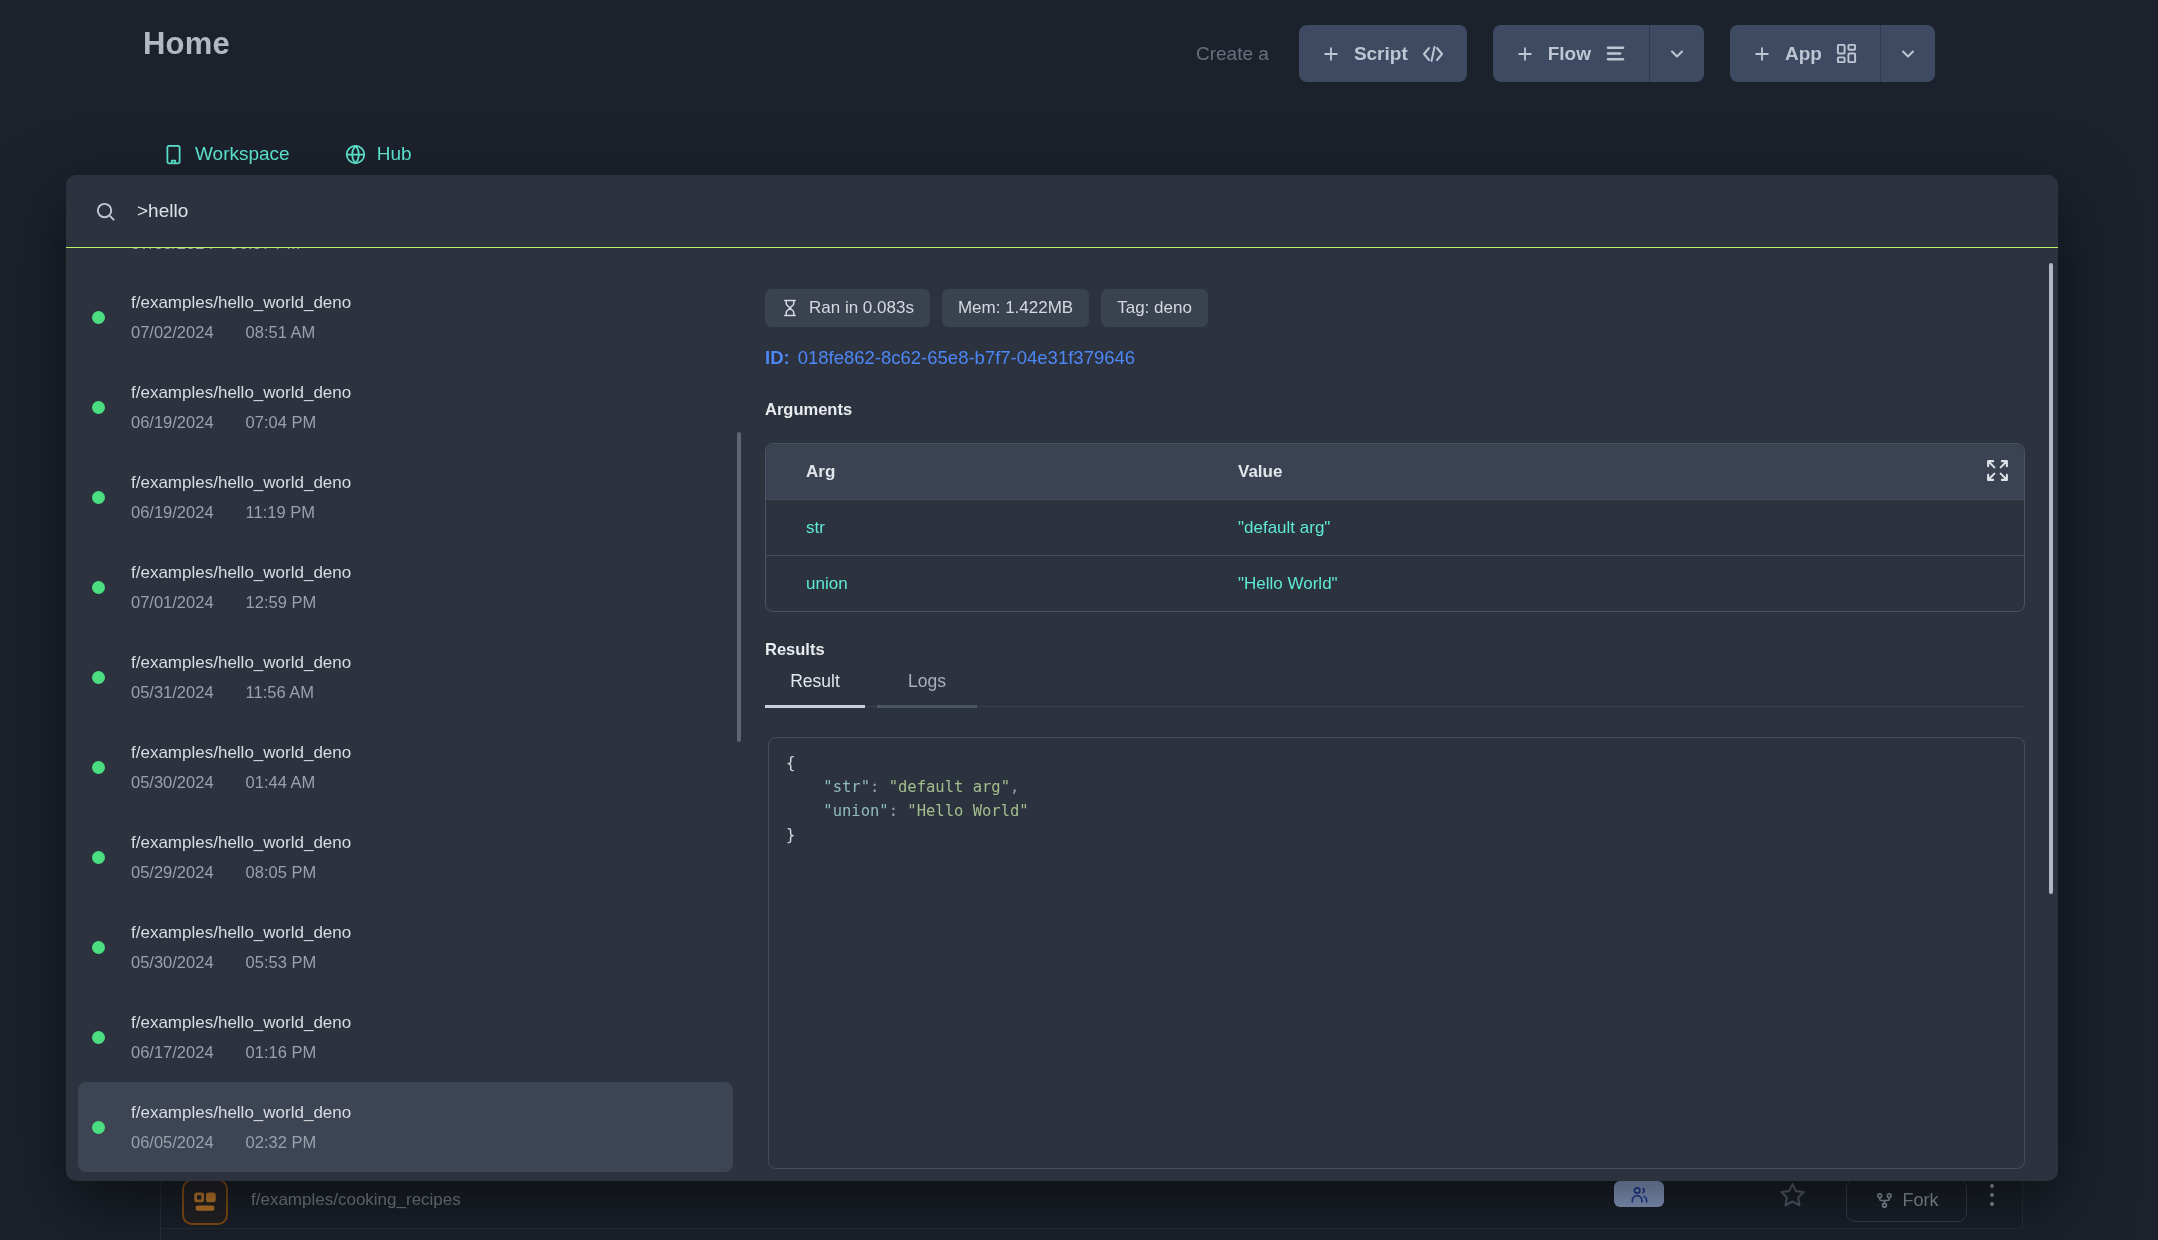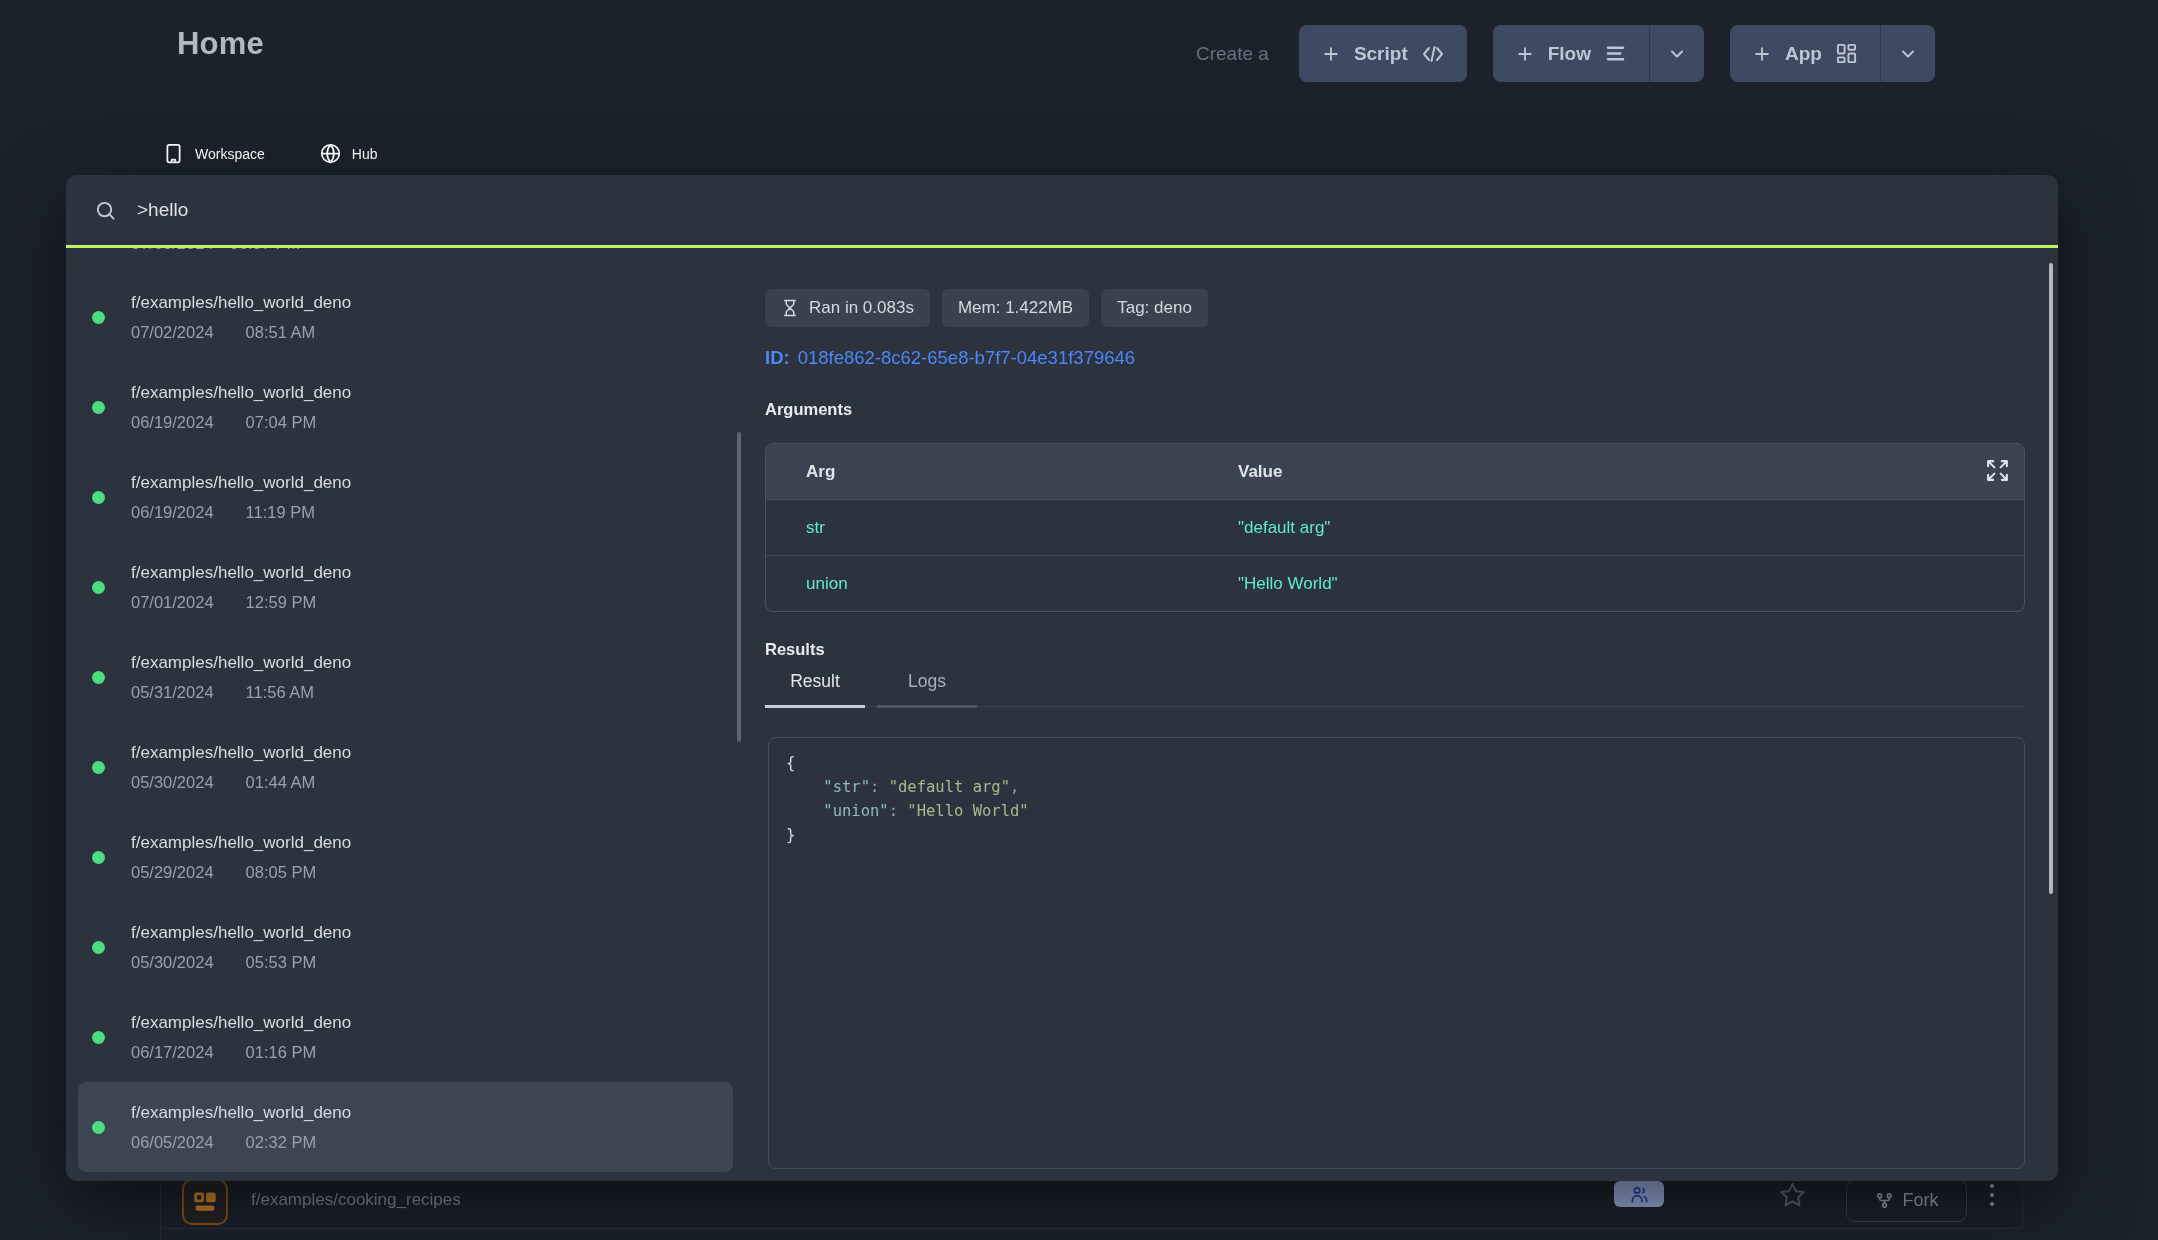--- a/index.html
+++ b/index.html
@@ -4,42 +4,42 @@
 <style>
   * { margin:0; padding:0; box-sizing:border-box; }
   html,body { background:#10141b; }
   .stage{
     position:relative; width:2158px; height:1240px; overflow:hidden;
     background:#1c222c;
     font-family:"Liberation Sans", sans-serif;
     color:#d6dae0;
   }
   
-  .page-title{position:absolute; left:143px; top:26px; font-size:31px; font-weight:700; color:#b3b9c3; letter-spacing:.2px;margin-left:34px;}
+  .page-title{position:absolute; left:143px; top:26px; font-size:31px; font-weight:700; color:#b3b9c3; letter-spacing:.2px;}
   .create-row{position:absolute; left:1196px; top:25px; display:flex; align-items:center; gap:26px;}
   .create-prefix{font-size:19px; color:#68707d; margin-right:4px;}
   .cbtn{display:flex; align-items:stretch; background:#3d4a61; border-radius:8px; height:57px; color:#bfc6d3; overflow:hidden;}
   .cbtn .main{display:flex; align-items:center; gap:13px; padding:0 22px; font-size:19px; font-weight:600;}
   .cbtn .chev{display:flex; align-items:center; padding:0 17px; border-left:1px solid #2f3a4e;}
   .icon{display:inline-flex; align-items:center; justify-content:center;}
-  .tabs-row{position:absolute; left:163px; top:143px; display:flex; gap:55px; color:#ffffff; font-size:14px;}
+  .tabs-row{position:absolute; left:163px; top:143px; display:flex; gap:55px; color:#5eead4; font-size:19px;}
   .tab{display:flex; align-items:center; gap:11px;}
   
   .bg-vline{position:absolute; width:1px; background:#2a303c;}
   .bg-divider{position:absolute; left:160px; top:1228px; width:1862px; height:1px; background:#272d38;}
   .app-icon-box{position:absolute; left:182px; top:1179px; width:46px; height:46px; border:2px solid #8a5016; border-radius:10px; background:rgba(160,90,20,.07); display:flex; align-items:center; justify-content:center;}
   .bg-item-path{position:absolute; left:251px; top:1190px; font-size:17px; color:#7f8793;}
   .blue-badge{position:absolute; left:1614px; top:1181px; width:50px; height:26px; border-radius:6px; background:var(--badge-blue-bg); display:flex; align-items:center; justify-content:center;}
   .star-icon{position:absolute; left:1779px; top:1181px; color:#5c6472;}
   .fork-btn{position:absolute; left:1846px; top:1179px; width:121px; height:43px; border:1px solid #39414f; border-radius:9px; display:flex; align-items:center; justify-content:center; gap:9px; color:#98a0ac; font-size:18px;}
   .kebab{position:absolute; left:1982px; top:1184px; width:20px; display:flex; flex-direction:column; align-items:center; gap:5px;}
   .kebab i{width:4px; height:4px; border-radius:50%; background:#99a1ad;}
   
   .modal{position:absolute; left:66px; top:175px; width:1992px; height:1006px; background:#2c333f; border-radius:10px; box-shadow:0 24px 70px rgba(0,0,0,.55); }
-  .search-row{position:absolute; left:0; top:0; width:100%; height:73px; border-bottom:3px solid #bef264; display:flex; align-items:center; padding:0 28px;}
+  .search-row{position:absolute; left:0; top:0; width:100%; height:73px; border-bottom:1px solid #bef264; display:flex; align-items:center; padding:0 28px;}
   .search-input{flex:1; margin-left:20px; background:transparent; border:none; outline:none; color:#dde1e7; font-size:19px; font-family:"Liberation Sans", sans-serif;}
   
   .runs-panel{position:absolute; left:0; top:73px; width:679px; height:932px; overflow:hidden;}
   .clipped-row{height:24px; overflow:hidden; margin:0 12px; padding-left:53px;}
   .clipped-row .inner{margin-top:-14px; font-size:16.5px; color:#98a0ab; display:flex; gap:16px;}
   .run-item{margin:0 12px; height:90px; border-radius:8px; display:flex; align-items:center; padding-left:14px; cursor:pointer;}
   .run-item.selected{background:#3d4555;}
   .dot{width:13px; height:13px; border-radius:50%; background:var(--accent-green); flex:none;}
   .run-texts{margin-left:26px; display:flex; flex-direction:column; gap:10px;}
   .run-path{font-size:17px; color:#d8dce2;}

